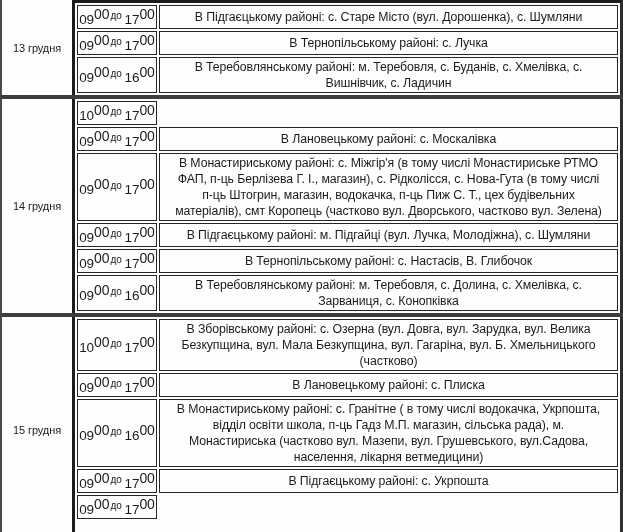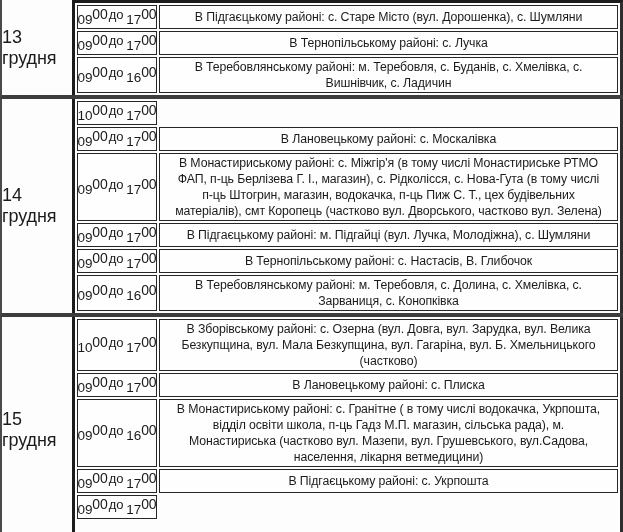--- a/index.html
+++ b/index.html
@@ -17,40 +17,40 @@
     display: flex;
     flex: 1 1 auto;
     border-bottom: 4px solid #3d3d3d;
     border-left: 2px solid #4a4a4a;
     background: #fdfdfd;
   }
   .group:last-child { border-bottom: 3px solid #3d3d3d; }
   .date-cell {
     width: 70px; flex: 0 0 70px;
     display: flex; align-items: center; justify-content: center;
-    font-size: 18px;
+    font-size: 11px;
   }
   .rows {
     flex: 1 1 auto;
     border-left: 3px solid #1c1c1c;
     border-right: 3px solid #2e2e2e;
     padding: 2px;
     display: flex; flex-direction: column; gap: 2px;
   }
   .group-first .rows { border-top: 3px solid #1c1c1c; }
   .row { display: flex; gap: 2px; flex: 1 1 auto; min-height: 20px; }
   .cell { border: 1px solid #262626; background: #fffefe; }
   .time {
     flex: 0 0 80px; width: 80px;
     display: flex; align-items: center; justify-content: center;
     white-space: nowrap;
   }
   .th { font-size: 13.5px; }
   .mm { font-size: 14px; vertical-align: 5px; }
-  .sep { font-size: 13px; vertical-align: 5px; margin: 0 3px 0 1px; }
+  .sep { font-size: 10px; vertical-align: 5px; margin: 0 3px 0 1px; }
   .desc {
     flex: 1 1 auto;
     display: flex; align-items: center; justify-content: center;
     text-align: center;
     font-size: 12.3px; line-height: 16px;
     padding: 1px 15px;
   }
 </style>
 </head>
 <body>

